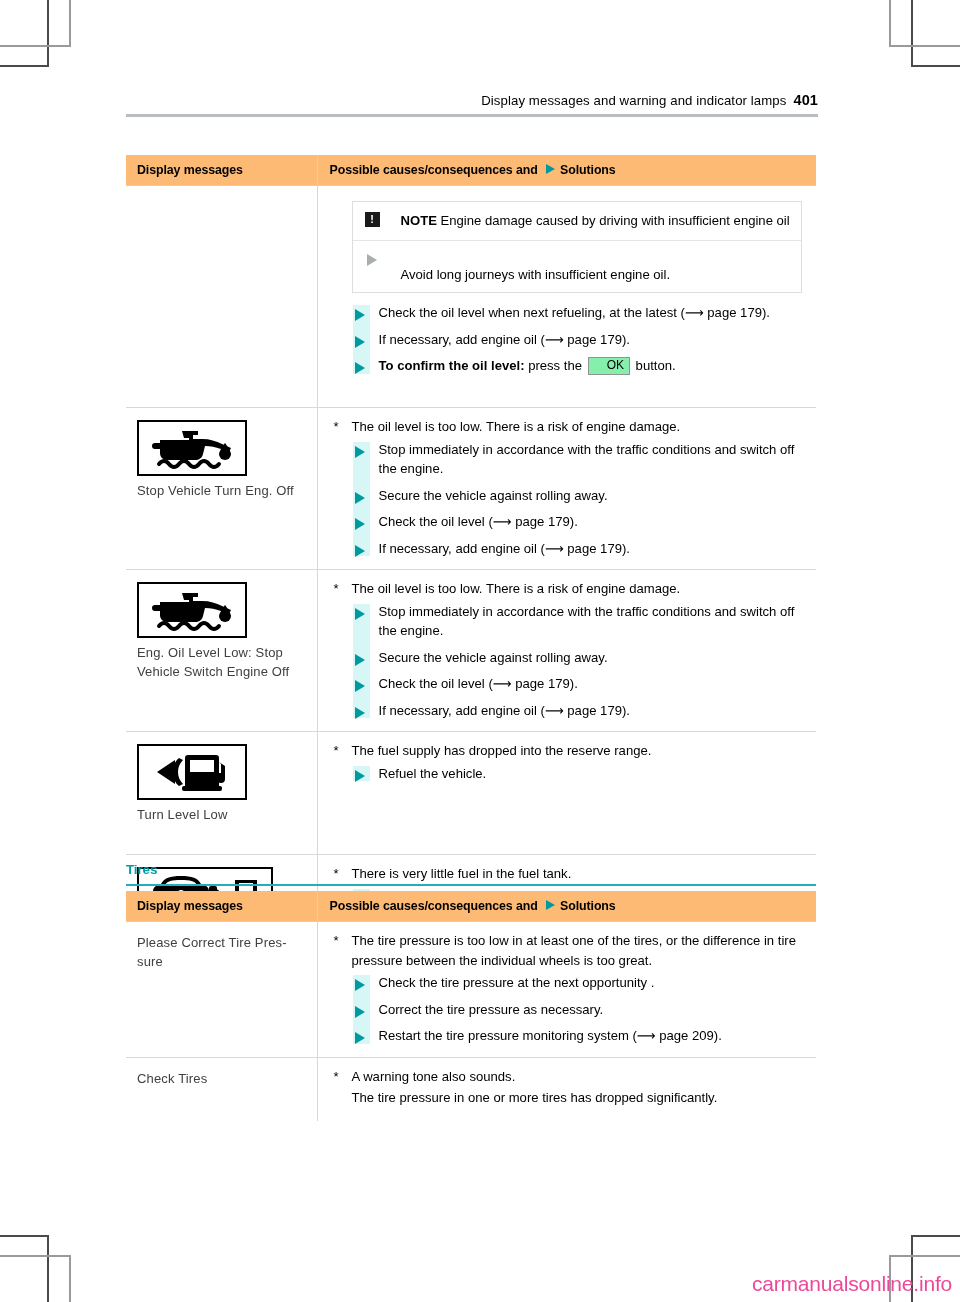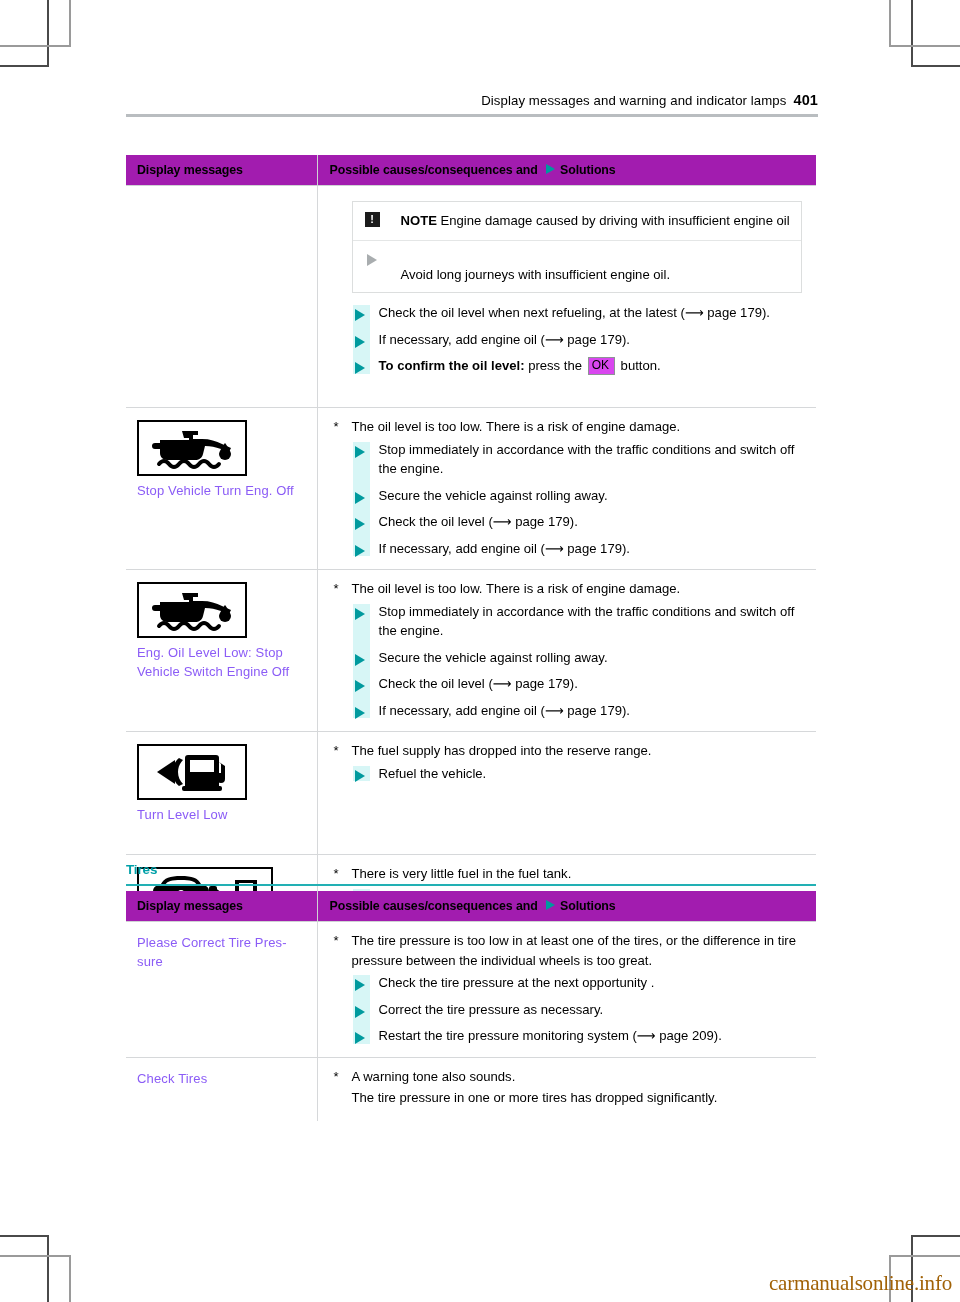--- a/index.html
+++ b/index.html
@@ -51,21 +51,21 @@
     position: absolute;
     left: 126px;
     width: 690px;
     border-collapse: collapse;
     table-layout: fixed;
   }
   .tbl col.c1 { width: 191px; }
   .tbl col.c2 { width: 499px; }
 
   .tbl th {
-    background: #a21caf;
+    background: #fdba74;
     text-align: left;
     font-size: 12.4px;
     font-weight: bold;
     padding: 8px 0 8px 11px;
     border-bottom: 1px solid #cfd2d4;
     vertical-align: middle;
     letter-spacing: -0.1px;
   }
   .tbl th.th2 { padding-left: 12px; border-left: 1px solid #cfd2d4; }
 
@@ -75,21 +75,21 @@
     padding: 0;
     background: #ffffff;
   }
   .tbl td.col-msg { padding: 12px 8px 14px 11px; }
   .tbl td.col-sol { border-left: 1px solid #d6d8da; padding: 9px 6px 11px 12px; }
 
   .tbl tr.last td { border-bottom: none; }
 
   
   .msg-label {
-    color: #8b5cf6;
+    color: #404040;
     font-size: 13px;
     line-height: 18.5px;
     letter-spacing: 0.15px;
     margin-top: 6px;
   }
   .msg-label.solo { margin-top: 0; }
 
   
   .icon-plate {
     width: 110px;
@@ -140,26 +140,26 @@
     top: 6px;
     width: 0; height: 0;
     border-left: 10px solid #009a9e;
     border-top: 6px solid transparent;
     border-bottom: 6px solid transparent;
   }
   .blt b { font-weight: bold; }
   .okbtn {
     display: inline-block;
     border: 1px solid #8e9396;
-    padding: 0 5px 1px 3px;
+    padding: 0 5px 1px 18px;
     font-size: 12px;
     line-height: 15px;
     margin: 0 2px;
     vertical-align: 1px;
-    background: #d946ef;
+    background: #86efac;
   }
 
   
   .notebox {
     border: 1px solid #dcdede;
     margin: 6px 8px 10px 22px;
     background: #fff;
   }
   .note-top {
     position: relative;
@@ -214,23 +214,23 @@
     height: 2px;
     background: #22b0b4;
   }
 
   
   .watermark {
     position: absolute;
     right: 8px;
     bottom: 6px;
     font-size: 21px;
-    color: #a16207;
+    color: #ec4899;
     letter-spacing: -0.2px;
-    font-family: Liberation Serif, serif;
+    font-family: Liberation Sans, sans-serif;
   }
 </style>
 </head>
 <body>
 
 <div class="crop" style="left:47px; top:0; width:2px; height:67px;"></div>
 <div class="crop light" style="left:69px; top:0; width:2px; height:47px;"></div>
 <div class="crop light" style="left:0; top:45px; width:71px; height:2px;"></div>
 <div class="crop" style="left:0; top:65px; width:49px; height:2px;"></div>
 

